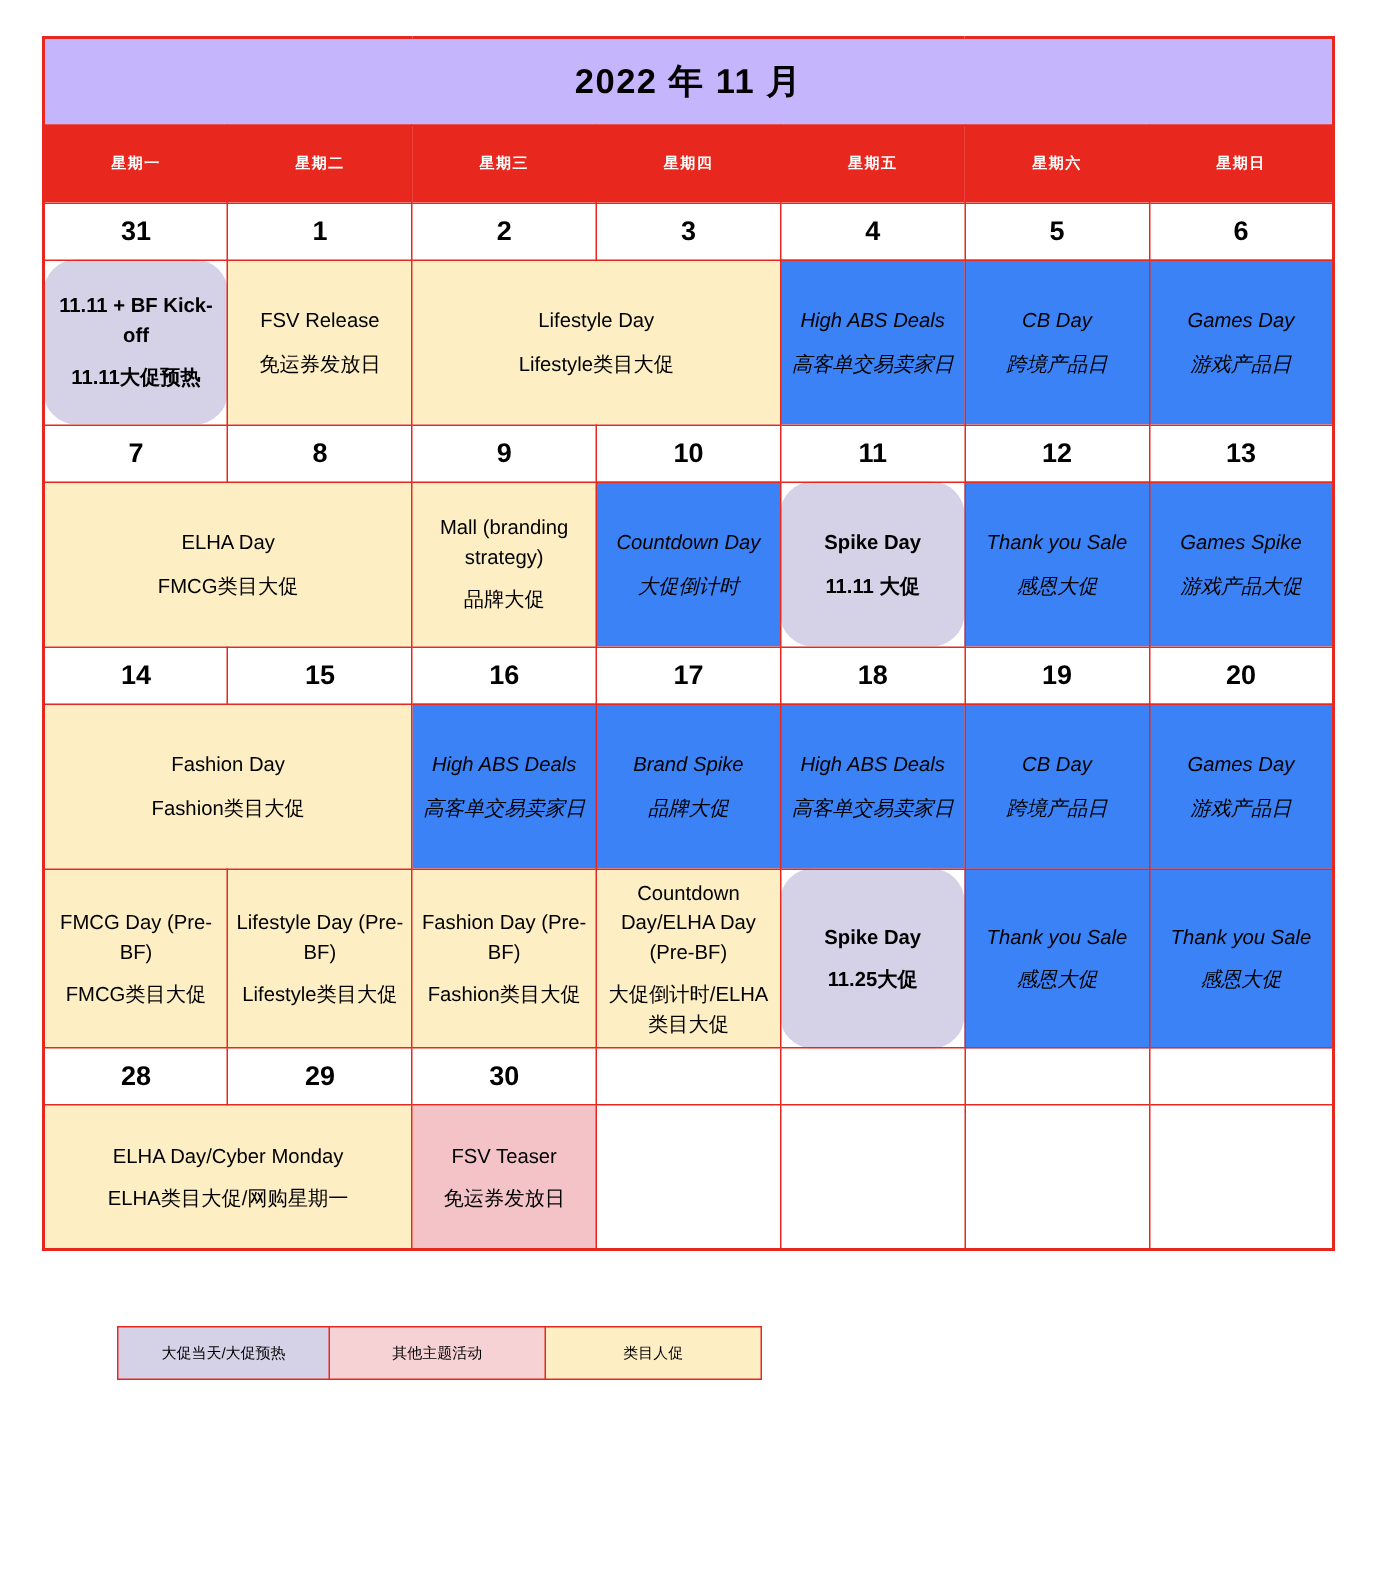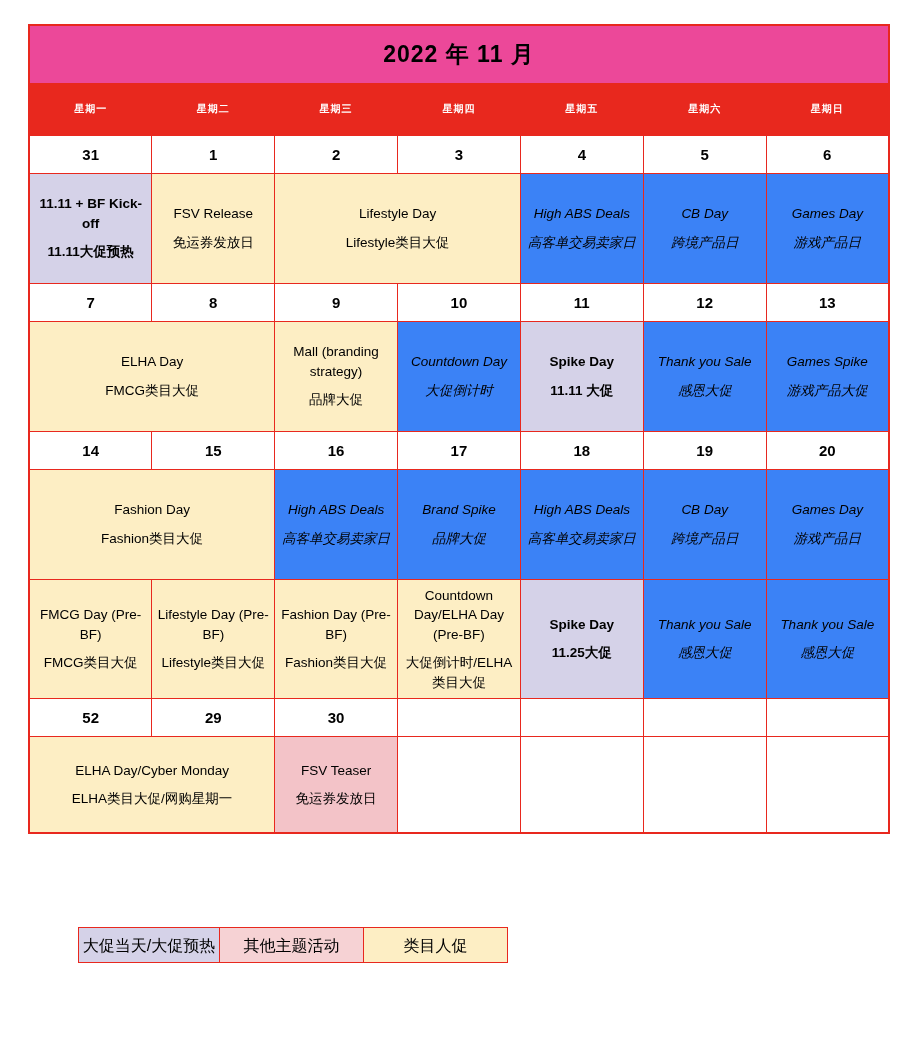--- a/index.html
+++ b/index.html
@@ -28,70 +28,69 @@
   }
   .calendar td, .calendar th {
     border: 1px solid #e8281e;
     box-sizing: border-box;
   }
   .title-row td {
     height: 58px;
     text-align: center;
     font-size: 23px;
     font-weight: bold;
-    background: #ec4899;
+    background: #c4b5fd;
     letter-spacing: 1px;
   }
   .dow-row th {
     height: 52px;
     background: #e8281e;
     color: #ffffff;
     font-size: 10px;
     font-weight: bold;
     text-align: center;
     letter-spacing: 1px;
   }
   .num-row td {
     height: 38px;
     text-align: center;
-    font-size: 15px;
+    font-size: 18px;
     font-weight: bold;
     background: #ffffff;
   }
   .ev-row td {
     height: 110px;
     text-align: center;
     font-size: 13.5px;
     line-height: 1.45;
     vertical-align: middle;
     padding: 6px 4px;
   }
   .ev-row td.short {
     height: 96px;
   }
-  .c-purple { background: #d5d2e8; }
+  .c-purple { background: #d5d2e8; border-radius: 22px; }
   .c-yellow { background: #fdeec4; }
   .c-pink   { background: #3b82f6; font-style: italic; }
   .c-pinkdeep { background: #f3c3c8; }
   .c-white  { background: #ffffff; }
   .bold { font-weight: bold; }
   .ev-line { display: block; }
   .ev-gap { display: block; height: 9px; }
   .legend {
     margin: 50px 0 0 50px;
     display: flex;
   }
   .legend-item {
     height: 36px;
     line-height: 36px;
     text-align: center;
-    font-size: 16px;
+    font-size: 10px;
     border: 1px solid #e8281e;
     box-sizing: border-box;
-    margin-top: 43px;
   }
   .legend-1 { width: 142px; background: #d5d2e8; }
   .legend-2 { width: 144px; background: #fdeec4; border-left: none; }
   .legend-3 { width: 144px; background: #f6d2d4; border-left: none; }
 </style>
 </head>
 <body>
 
 <div class="page">
 
@@ -263,21 +262,21 @@
             <span class="ev-gap"></span>
             <span class="ev-line">感恩大促</span>
           </td>
           <td class="c-pink">
             <span class="ev-line">Thank you Sale</span>
             <span class="ev-gap"></span>
             <span class="ev-line">感恩大促</span>
           </td>
         </tr>
         <tr class="num-row">
-          <td>52</td>
+          <td>28</td>
           <td>29</td>
           <td>30</td>
           <td></td>
           <td></td>
           <td></td>
           <td></td>
         </tr>
         <tr class="ev-row">
           <td colspan="2" class="c-yellow short">
             <span class="ev-line">ELHA Day/Cyber Monday</span>

